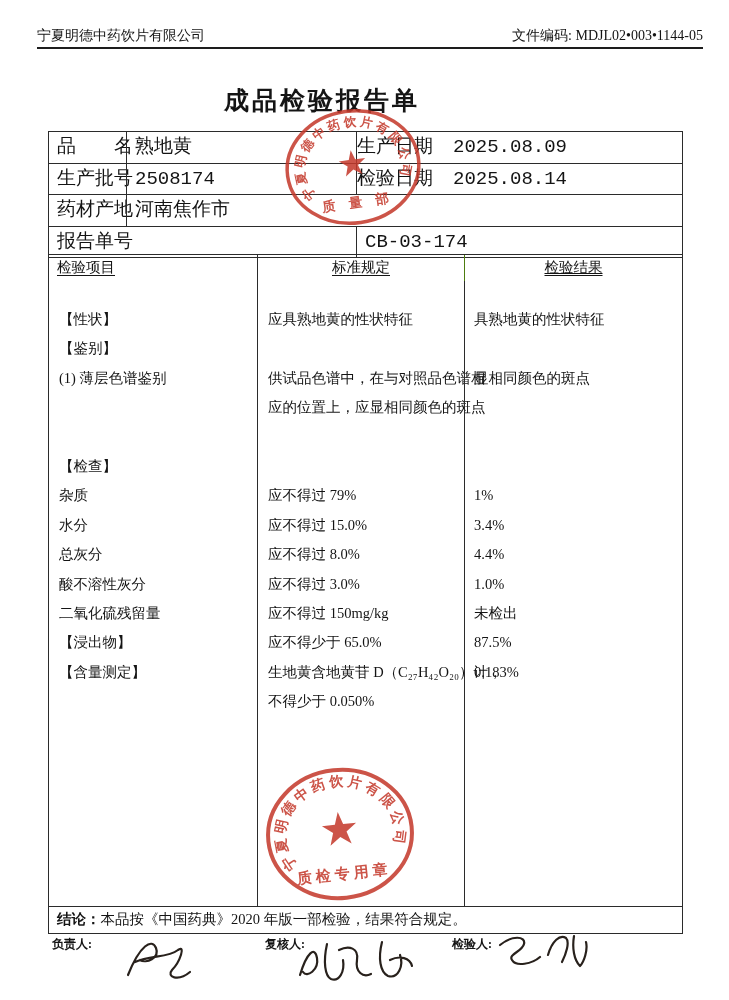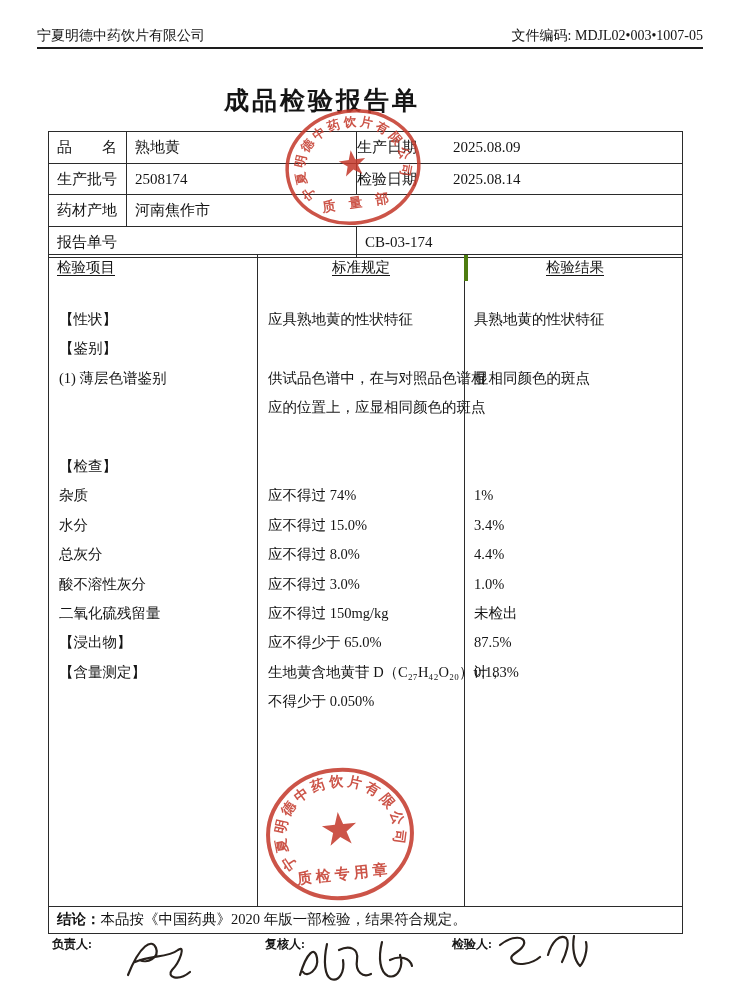--- a/index.html
+++ b/index.html
@@ -10,37 +10,37 @@
   }
   .hdr { position:absolute; left:37px; top:27px; width:666px; display:flex;
          justify-content:space-between; font-size:14px; }
   .hdr .code { font-family:"Liberation Serif","DejaVu Serif",serif; }
   .rule { position:absolute; left:37px; top:47px; width:666px; height:2px; background:#1d1d1d; }
   .title { position:absolute; left:0; top:84px; width:644px; text-align:center;
            font-size:25px; font-weight:bold; letter-spacing:3px; }
 
   
   .t1 { position:absolute; left:48px; top:131px; width:635px; border:1px solid #2b2b2b;
-        font-size:15px; box-sizing:border-box; background:transparent; }
+        font-size:19px; box-sizing:border-box; background:transparent;font-family:Liberation Mono, monospace; }
   .t1-row { display:grid; grid-template-columns:77px 230px 1fr; height:30.5px;
             line-height:30px; border-top:1px solid #2b2b2b; }
   .t1-row:first-child { border-top:none; }
   .t1 .c { padding-left:8px; white-space:nowrap; overflow:visible; }
   .t1 .c2 { border-left:1px solid #2b2b2b; }
   .t1 .c3 { border-left:1px solid #2b2b2b; display:flex; padding-left:0; }
   .t1 .rl { width:96px; }
   .t1-row.span4 { grid-template-columns:307px 1fr; }
 
   
   .t2 { position:absolute; left:48px; top:254px; width:635px; border:1px solid #2b2b2b;
         font-size:14.5px; box-sizing:border-box; }
   .t2-head { display:flex; height:26px; line-height:25px; }
   .t2-head .h1 { width:208px; padding-left:8px; box-sizing:border-box; }
   .t2-head .h2 { width:207px; text-align:center; border-left:1px solid #2b2b2b; box-sizing:border-box; }
-  .t2-head .h3 { flex:1; text-align:center; border-left:4px solid #4d7c0f; }
+  .t2-head .h3 { flex:1; text-align:center; border-left:1px solid #4d7c0f;text-decoration:underline; }
   .t2-head span { text-decoration:underline; text-underline-offset:3px; }
   .t2-body { display:flex; height:625px;justify-content:flex-end; }
   .col { padding-top:24px; box-sizing:border-box; }
   .col1 { width:208px; }
   .col2 { width:207px; border-left:1px solid #2b2b2b; }
   .col3 { flex:1; border-left:1px solid #2b2b2b; }
   .ln { height:29.4px; line-height:29.4px; padding-left:10px; white-space:nowrap; }
   .col3 .ln { padding-left:9px; }
   .t2-concl { border-top:1px solid #2b2b2b; height:26px; line-height:25px;
               padding-left:8px; font-size:14.5px; white-space:nowrap; }
@@ -53,21 +53,21 @@
   .overlay { position:absolute; left:0; top:0; width:729px; height:1000px; pointer-events:none; }
   .stamp { opacity:0.86; }
   .stamp text { font-family:"Liberation Serif","DejaVu Serif",serif; font-weight:bold; }
   .ink { fill:none; stroke:#28211c; stroke-width:2.2; stroke-linecap:round; stroke-linejoin:round; }
 </style>
 </head>
 <body>
 
 <div class="hdr">
   <span>宁夏明德中药饮片有限公司</span>
-  <span class="code"><span>文件编码:</span> <span>MDJL02•003•1007-05</span></span>
+  <span class="code"><span>文件编码:</span> <span>MDJL02•003•1144-05</span></span>
 </div>
 <div class="rule"></div>
 
 <div class="title">成品检验报告单</div>
 
 <div class="t1">
   <div class="t1-row">
     <div class="c c1">品　　名</div>
     <div class="c c2">熟地黄</div>
     <div class="c3">
@@ -116,21 +116,21 @@
       <div class="ln">【含量测定】</div>
       <div class="ln"></div>
     </div>
     <div class="col col2">
       <div class="ln">应具熟地黄的性状特征</div>
       <div class="ln"></div>
       <div class="ln">供试品色谱中，在与对照品色谱相</div>
       <div class="ln">应的位置上，应显相同颜色的斑点</div>
       <div class="ln"></div>
       <div class="ln"></div>
-      <div class="ln">应不得过 74%</div>
+      <div class="ln">应不得过 79%</div>
       <div class="ln">应不得过 15.0%</div>
       <div class="ln">应不得过 8.0%</div>
       <div class="ln">应不得过 3.0%</div>
       <div class="ln">应不得过 150mg/kg</div>
       <div class="ln">应不得少于 65.0%</div>
       <div class="ln">生地黄含地黄苷 D（C₂₇H₄₂O₂₀）计，</div>
       <div class="ln">不得少于 0.050%</div>
     </div>
     <div class="col col3">
       <div class="ln">具熟地黄的性状特征</div>

